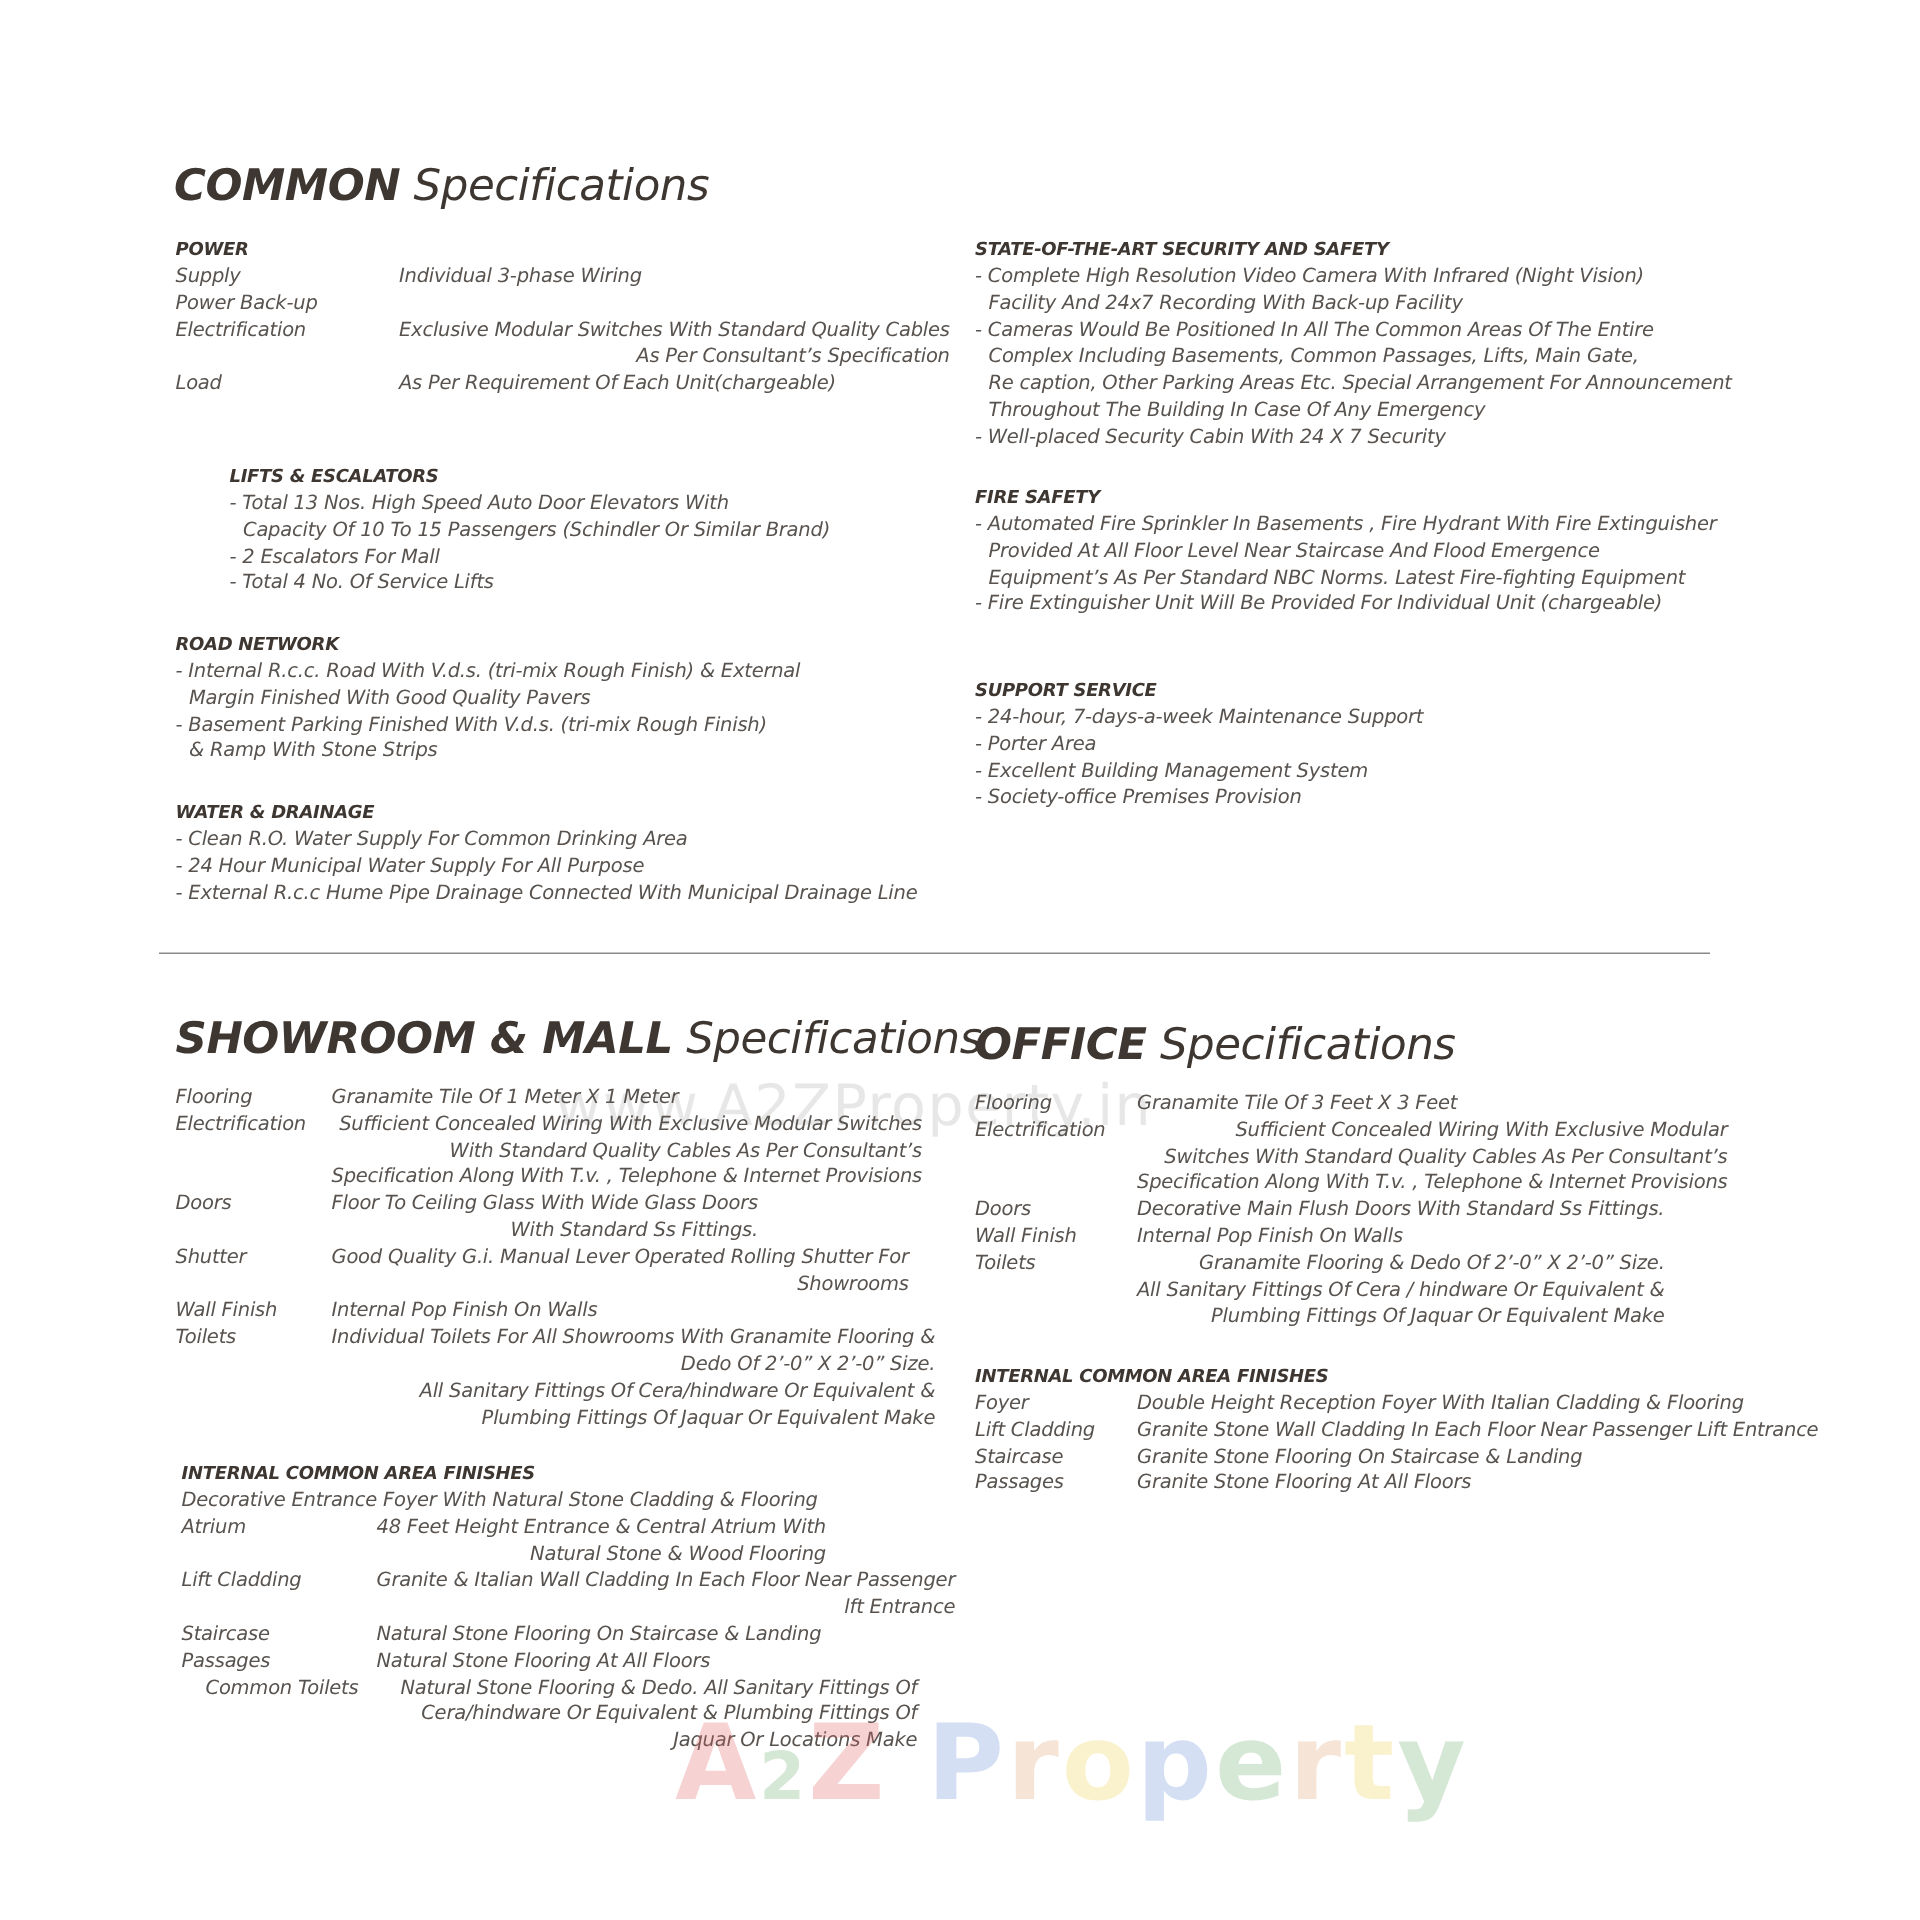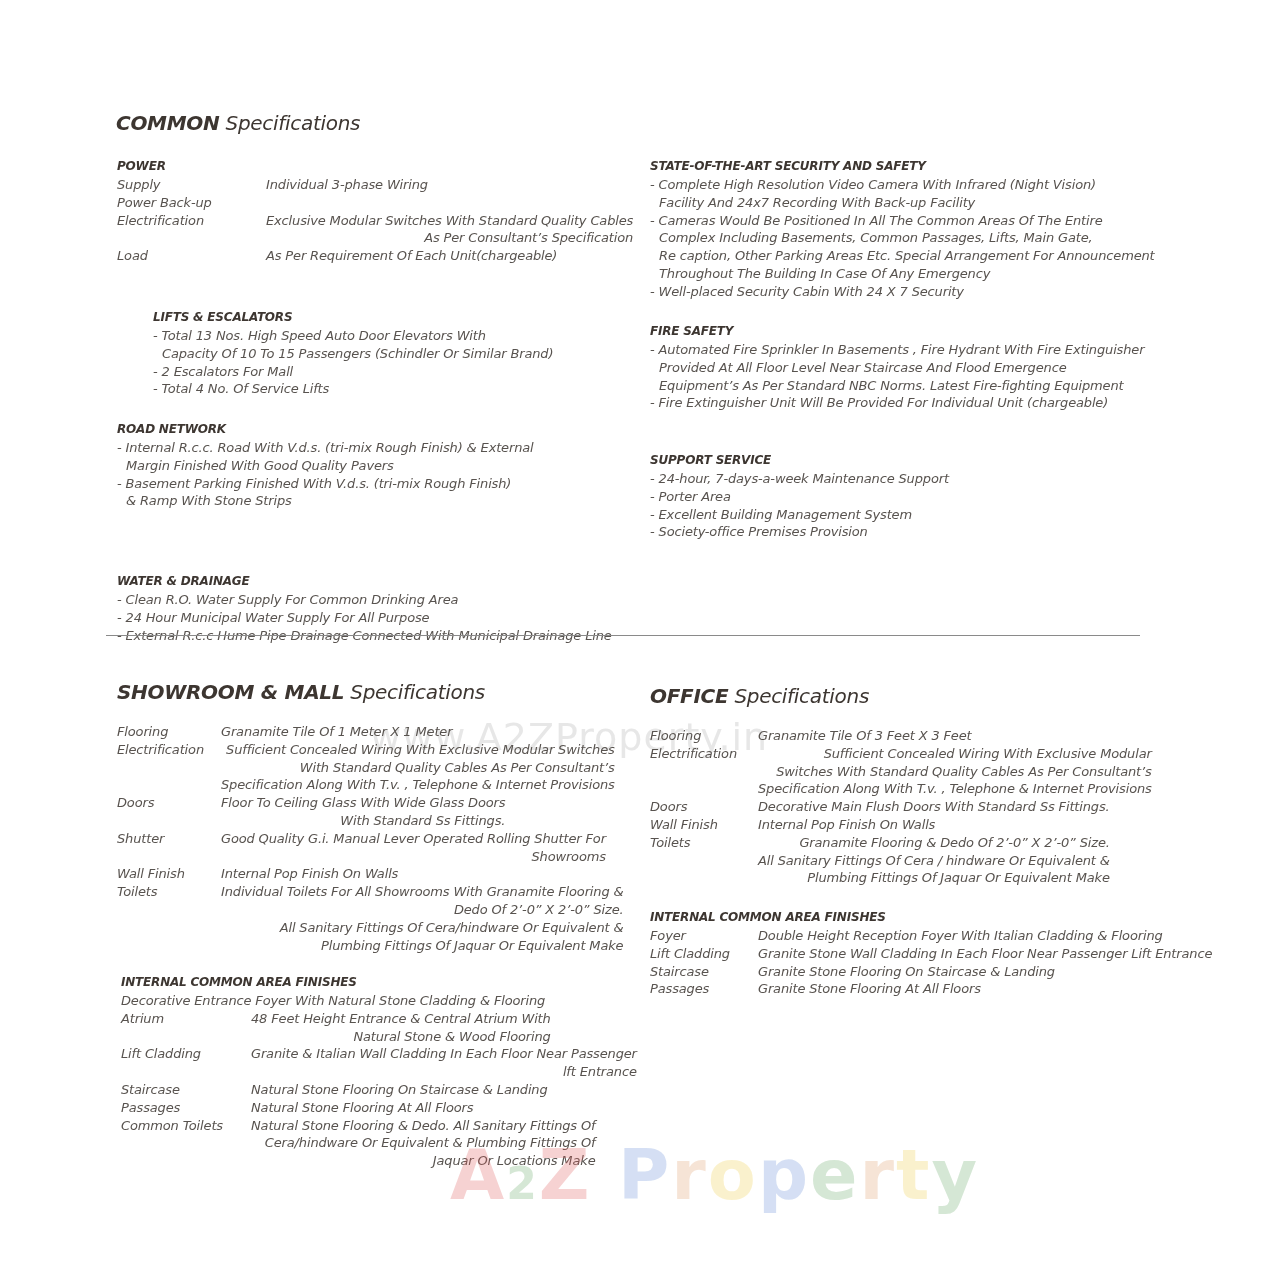--- a/index.html
+++ b/index.html
@@ -6,21 +6,21 @@
   body {
     width: 1280px; height: 1280px;
     background: #ffffff;
     position: relative;
     overflow: hidden;
     font-family: "DejaVu Sans", sans-serif;
     color: #58534f;
   }
   .abs { position: absolute; }
   .big-title {
-    font-size: 20px;
+    font-size: 29px;
     line-height: 34px;
     white-space: nowrap;
     color: #3d3631;
     letter-spacing: -0.3px;
   }
   .big-title .bold {
     font-weight: bold;
     font-style: italic;
   }
   .big-title .light {
@@ -121,21 +121,21 @@
 </div>
 
 <div class="abs" style="left:117px; top:419px;">
   <div class="sec-head">ROAD NETWORK</div>
   <div class="line">- Internal R.c.c. Road With V.d.s. (tri-mix Rough Finish) &amp; External</div>
   <div class="line indent">Margin Finished With Good Quality Pavers</div>
   <div class="line">- Basement Parking Finished With V.d.s. (tri-mix Rough Finish)</div>
   <div class="line indent">&amp; Ramp With Stone Strips</div>
 </div>
 
-<div class="abs" style="left:117px; top:531px;margin-top:40px;">
+<div class="abs" style="left:117px; top:531px;">
   <div class="sec-head">WATER &amp; DRAINAGE</div>
   <div class="line">- Clean R.O. Water Supply For Common Drinking Area</div>
   <div class="line">- 24 Hour Municipal Water Supply For All Purpose</div>
   <div class="line">- External R.c.c Hume Pipe Drainage Connected With Municipal Drainage Line</div>
 </div>
 
 <div class="abs" style="left:650px; top:156px;">
   <div class="sec-head">STATE-OF-THE-ART SECURITY AND SAFETY</div>
   <div class="line">- Complete High Resolution Video Camera With Infrared (Night Vision)</div>
   <div class="line indent">Facility And 24x7 Recording With Back-up Facility</div>
@@ -240,21 +240,21 @@
           <div class="line">Natural Stone Flooring On Staircase &amp; Landing</div>
         </div>
       </div>
       <div class="row">
         <div class="line lbl" style="width: 130px;">Passages</div>
         <div class="val">
           <div class="line">Natural Stone Flooring At All Floors</div>
         </div>
       </div>
       <div class="row">
-        <div class="line lbl" style="width: 130px;">Common Toilets</div>
+        <div class="line lbl" style="width: 130px; margin-left: 16px;">Common Toilets</div>
         <div class="val">
           <div class="line">Natural Stone Flooring &amp; Dedo.  All Sanitary Fittings Of</div>
           <div class="line">Cera/hindware Or Equivalent &amp; Plumbing Fittings Of</div>
           <div class="line">Jaquar Or Locations Make</div>
         </div>
       </div>
     </div>
 </div>
 
 <div class="abs big-title" style="left:650px; top:679px;">

